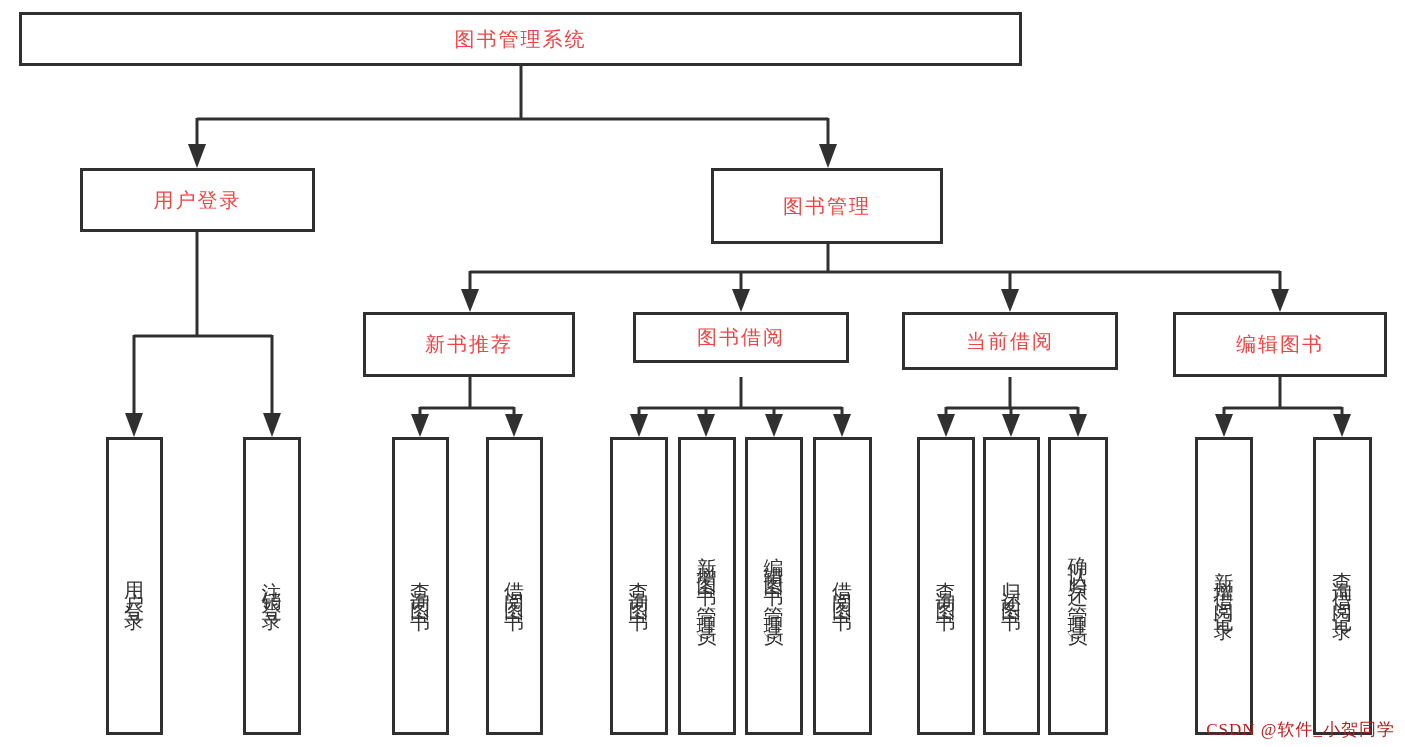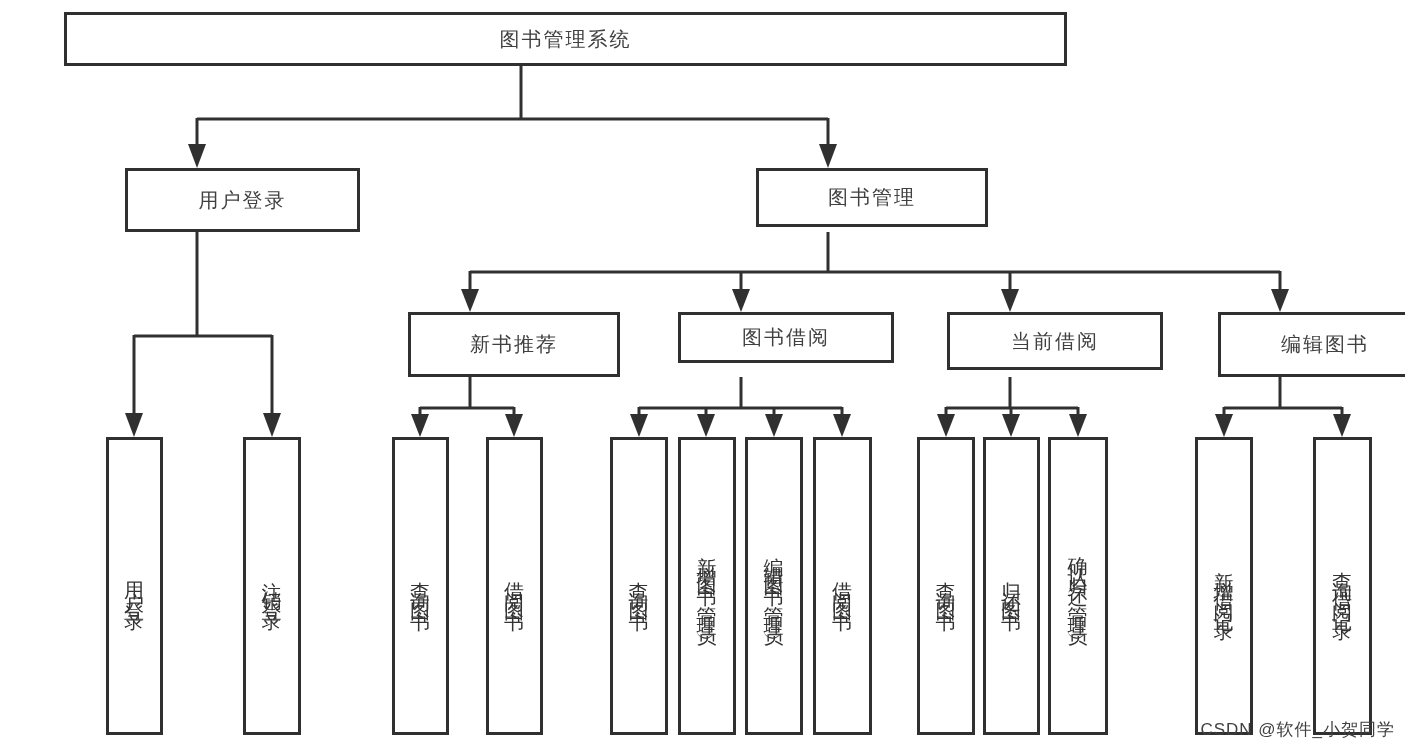--- a/index.html
+++ b/index.html
@@ -21,24 +21,23 @@
 
   .node {
     position: absolute;
     box-sizing: border-box;
     border: 3px solid #303030;
     background: #ffffff;
     display: flex;
     align-items: center;
     justify-content: center;
     font-size: 20px;
-    color: #404040;
+    color: #ef4444;
     letter-spacing: 2px;
     white-space: nowrap;
-    margin-left: 45px;
   }
 
   .vnode {
     position: absolute;
     box-sizing: border-box;
     border: 3px solid #303030;
     background: #ffffff;
     display: flex;
     align-items: center;
     justify-content: center;
@@ -49,22 +48,23 @@
     color: #333333;
     letter-spacing: 10px;
   }
 
   .watermark {
     position: absolute;
     right: 10px;
     bottom: 6px;
     font-size: 17px;
     letter-spacing: 1px;
-    color: #404040;
+    color: #b91c1c;
     z-index: 5;
+    font-family: Liberation Serif, serif;
   }
 </style>
 </head>
 <body>
 
 <div class="canvas">
 
   <svg class="wires" viewBox="0 0 1405 747" fill="none">
     <g stroke="#303030" stroke-width="3" fill="#303030">
 
@@ -139,21 +139,21 @@
         <path d="M1342 407 V416"></path>
         <polygon points="1215,414 1233,414 1224,437" stroke="none"></polygon>
         <polygon points="1333,414 1351,414 1342,437" stroke="none"></polygon>
       </g>
     </g>
   </svg>
 
   <div class="node" style="left:19px; top:12px; width:1003px; height:54px;">图书管理系统</div>
 
   <div class="node" style="left:80px; top:168px; width:235px; height:64px;">用户登录</div>
-  <div class="node" style="left:711px; top:168px; width:232px; height:59px;">图书管理</div>
+  <div class="node" style="left:711px; top:168px; width:232px; height:76px;">图书管理</div>
 
   <div class="node" style="left:363px; top:312px; width:212px; height:65px;">新书推荐</div>
   <div class="node" style="left:633px; top:312px; width:216px; height:51px;">图书借阅</div>
   <div class="node" style="left:902px; top:312px; width:216px; height:58px;">当前借阅</div>
   <div class="node" style="left:1173px; top:312px; width:214px; height:65px;">编辑图书</div>
 
   <div class="vnode" style="left:106px; top:437px; width:57px; height:298px;">用户登录</div>
   <div class="vnode" style="left:243px; top:437px; width:58px; height:298px;">注销登录</div>
 
   <div class="vnode" style="left:392px; top:437px; width:57px; height:298px;">查询图书</div>

